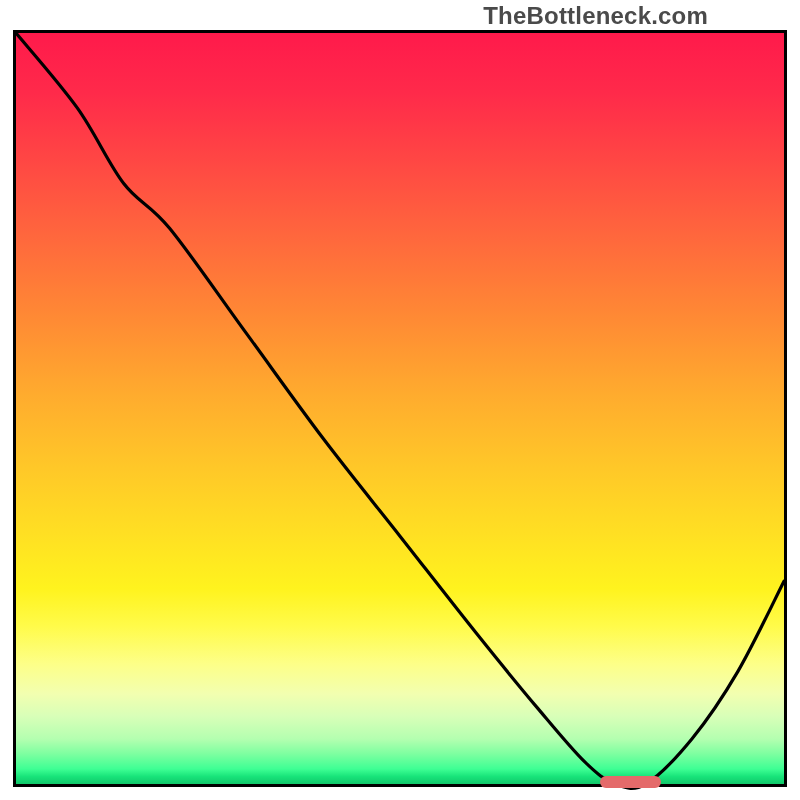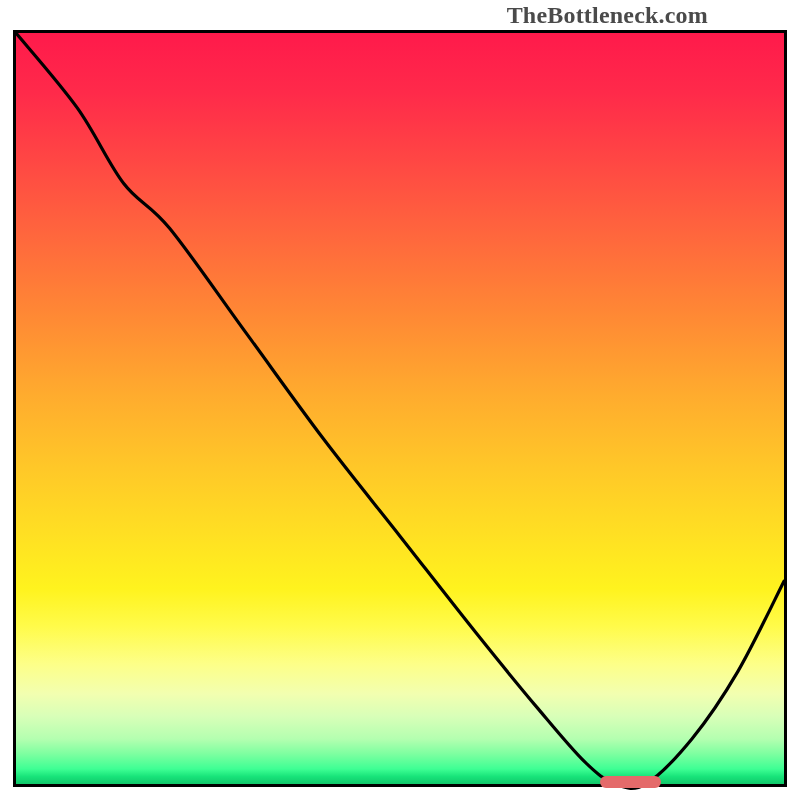--- a/index.html
+++ b/index.html
@@ -9,21 +9,20 @@
     height: 800px;
     overflow: hidden;
     background: #ffffff;
     font-family: Arial, Helvetica, sans-serif;
   }
   .frame {
     position: relative;
     width: 716px;
     height: 800px;
     box-sizing: border-box;
-    font-family: Liberation Serif, serif;
   }
   .watermark {
     position: absolute;
     top: 2px;
     right: 8px;
     font-size: 24px;
     font-weight: 600;
     color: #4a4a4a;
     letter-spacing: 0.2px;
   }

